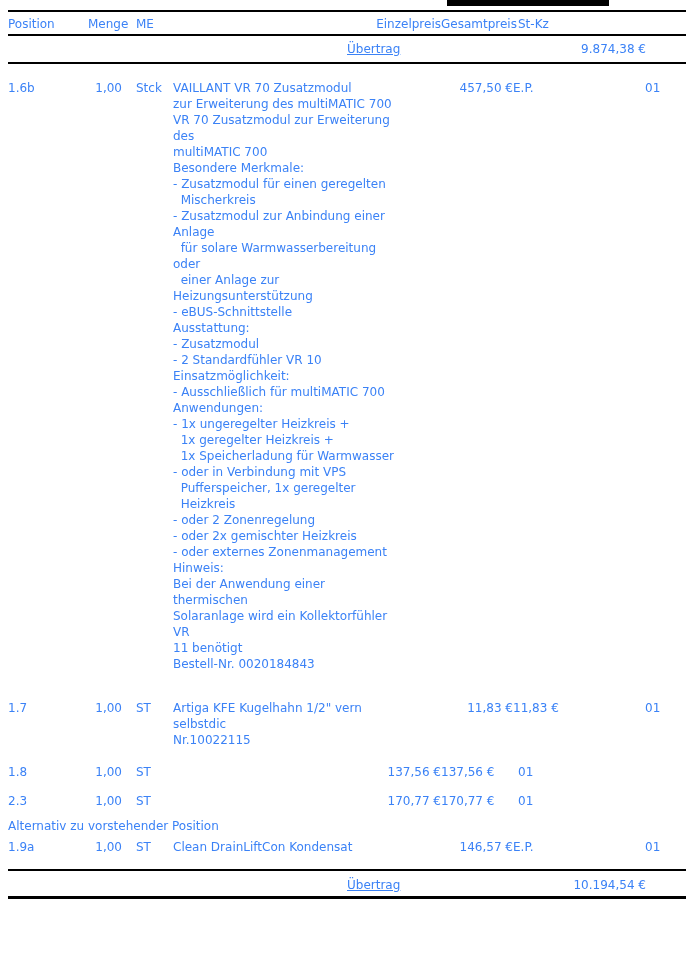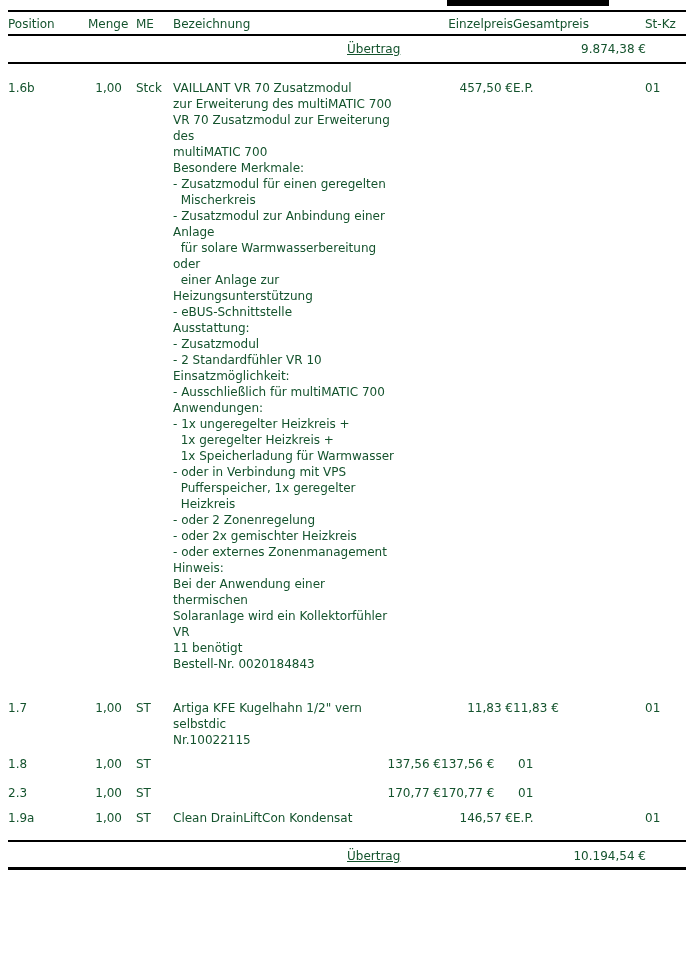--- a/index.html
+++ b/index.html
@@ -1,21 +1,21 @@
 <!DOCTYPE html>
 <html><head>
 <meta charset="utf-8">
 <style>
   html,body { margin:0; padding:0; background:#ffffff; }
   .page {
     position: relative;
     width: 692px;
     height: 959px;
     background: #ffffff;
-    color: #14532d;
+    color: #3b82f6;
     font-family: "DejaVu Sans", "Liberation Sans", sans-serif;
     font-size: 12px;
     line-height: 16px;
     overflow: hidden;
   }
   .redaction-bar {
     position: absolute;
     left: 447px; top: 0;
     width: 162px; height: 6px;
     background: #000000;
@@ -40,40 +40,39 @@
   .c-gp { padding-right: 2px; }
   .c-st { text-align: left; padding-left: 5px; }
 
   .carry-row { display: flex; }
   .carry-row.top { padding: 5px 0 5px 0; }
   .carry-row.bottom { padding: 6px 0 3px 0; }
   .carry-label { margin-left: 339px; text-decoration: underline; }
   .carry-value { margin-left: auto; margin-right: 40px; }
 
   .item-row.r0 { margin-top: 16px; margin-bottom: 28px; }
-  .item-row.r1 { margin-bottom: 8px; }
+  .item-row.r1 { margin-bottom: 16px; }
   .item-row.r2 { margin-bottom: 13px; }
   .item-row.r3 { margin-bottom: 9px; }
   .note-row { margin-bottom: 5px; }
   .item-row.r4 { margin-bottom: 14px; }
 </style>
 </head>
 <body>
 
 <div class="page">
   <div class="redaction-bar"></div>
 
   <div class="content">
     <div class="rule rule-top"></div>
 
     <div class="grid-row header-row">
       <div class="c-pos">Position</div>
       <div class="c-menge">Menge</div>
       <div class="c-me">ME</div>
-      <div class="c-bez">Bezeichnung</div>
       <div class="c-ep">Einzelpreis</div>
       <div class="c-gp">Gesamtpreis</div>
       <div class="c-st">St-Kz</div>
     </div>
 
     <div class="rule"></div>
 
     <div class="carry-row top">
       <span class="carry-label">Übertrag</span>
       <span class="carry-value">9.874,38 €</span>
@@ -150,20 +149,21 @@
 
     <div class="grid-row item-row r3">
       <div class="c-pos">2.3</div>
       <div class="c-menge">1,00</div>
       <div class="c-me">ST</div>
       <div class="c-ep">170,77 €</div>
       <div class="c-gp">170,77 €</div>
       <div class="c-st">01</div>
     </div>
 
+    <div class="note-row">Alternativ zu vorstehender Position</div>
 
     <div class="grid-row item-row r4">
       <div class="c-pos">1.9a</div>
       <div class="c-menge">1,00</div>
       <div class="c-me">ST</div>
       <div class="c-bez">Clean DrainLiftCon Kondensat</div>
       <div class="c-ep">146,57 €</div>
       <div class="c-gp">E.P.</div>
       <div class="c-st">01</div>
     </div>

